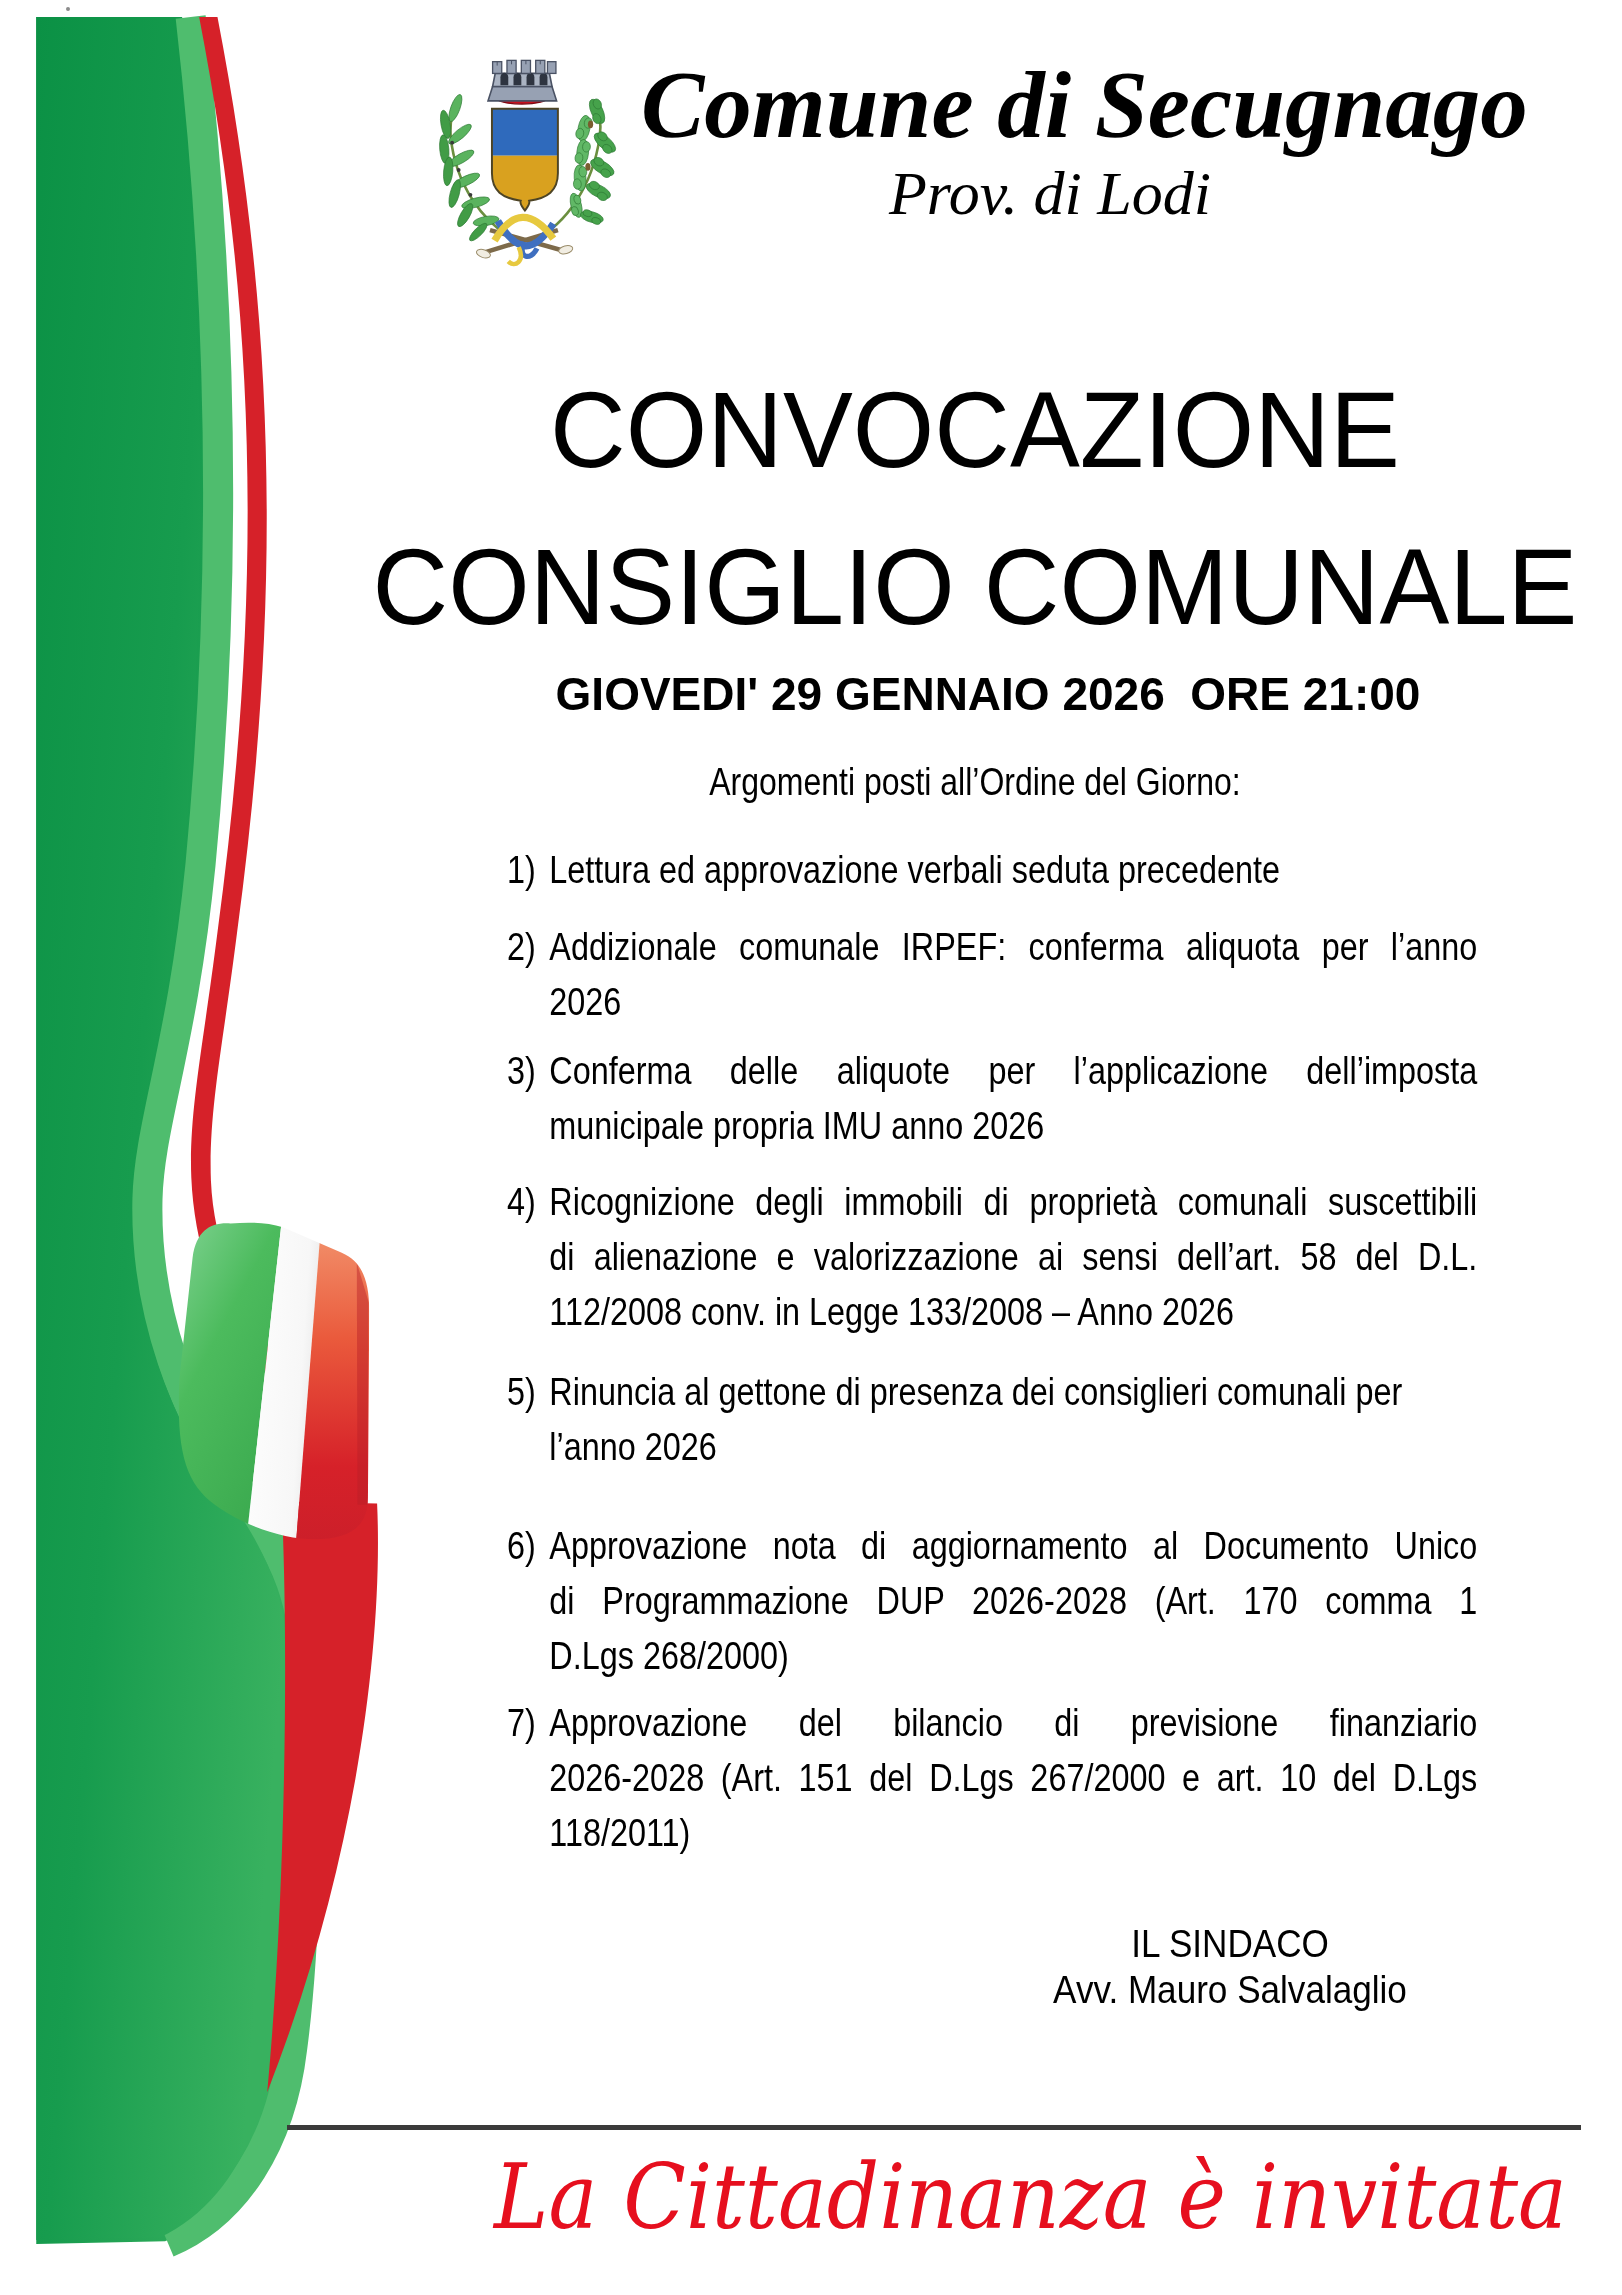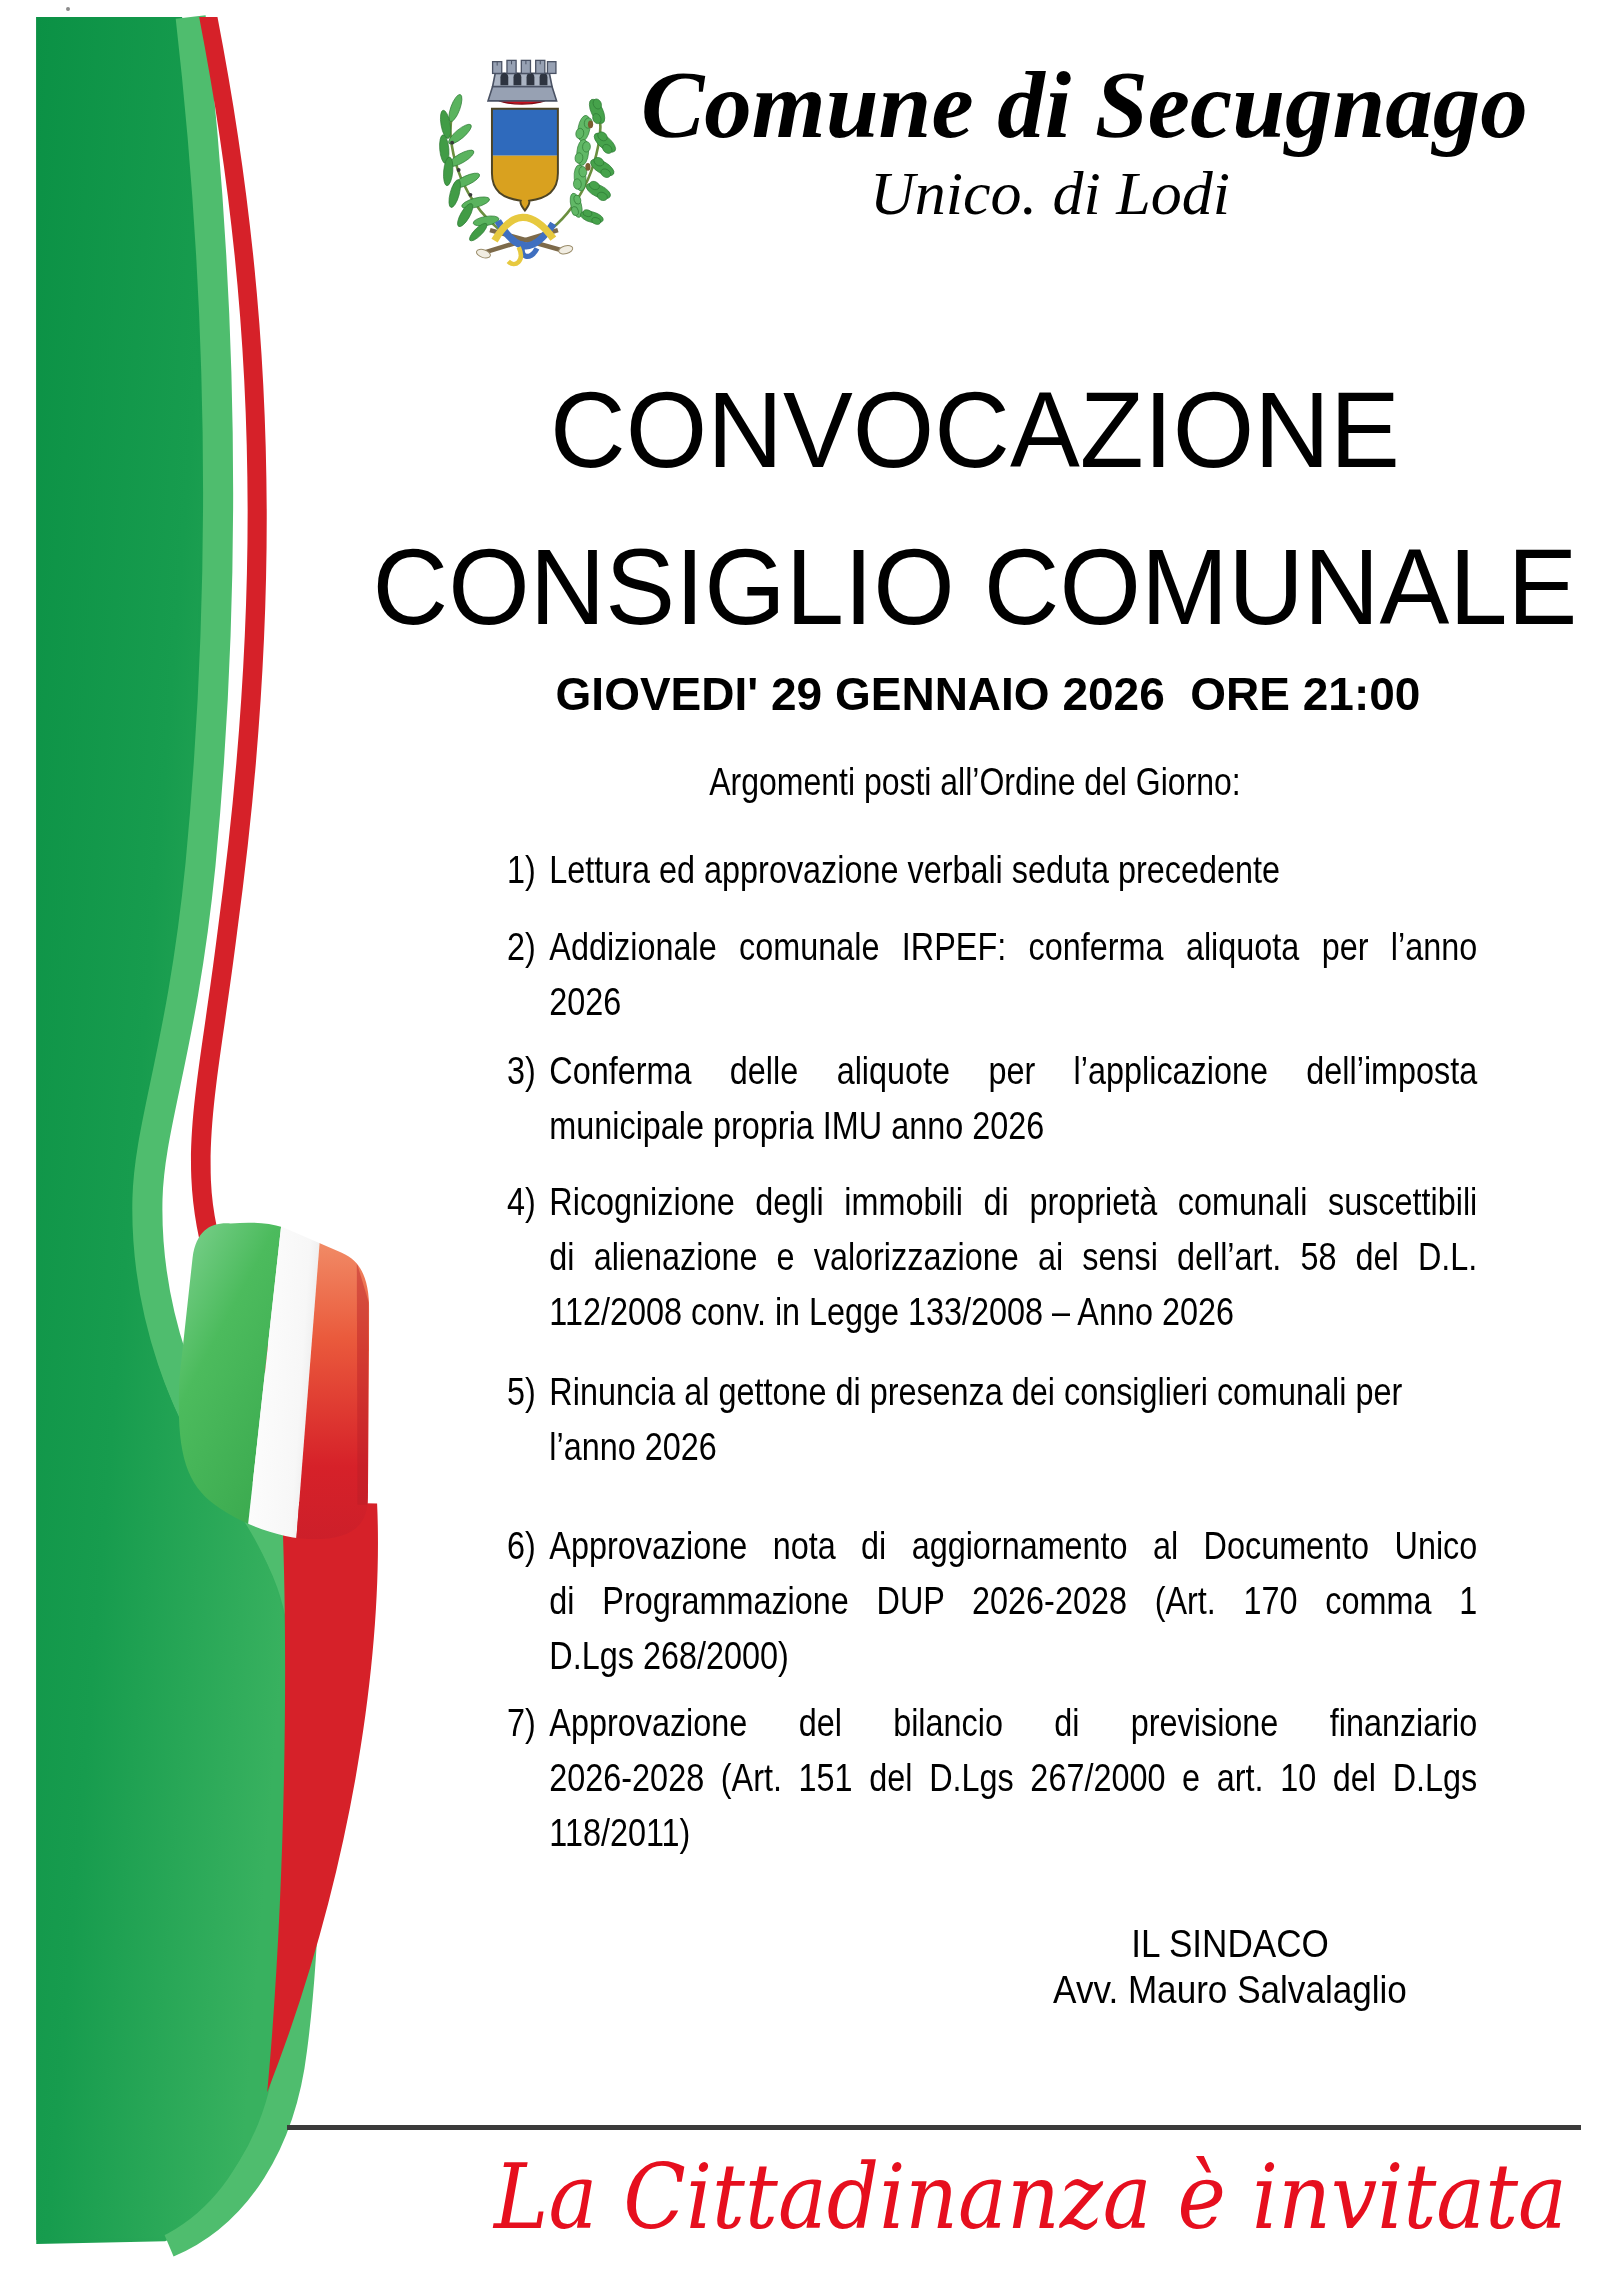--- a/index.html
+++ b/index.html
@@ -234,21 +234,21 @@
       <g clip-path="url(#shieldClip)">
         <rect x="105" y="90" width="115" height="78" fill="#2f6abc"></rect>
         <rect x="105" y="168" width="115" height="92" fill="#d9a11f"></rect>
       </g>
       <path d="M111,96 L212,96 L212,195 C212,222 196,233 168,237 C170,242 165,247 161.5,252
                C158,247 153,242 155,237 C127,233 111,222 111,195 Z" fill="none" stroke="#4d4425" stroke-width="3"></path>
     </g>
   </svg>
 
   <div class="muni">Comune di Secugnago</div>
-  <div class="prov">Unico. di Lodi</div>
+  <div class="prov">Prov. di Lodi</div>
 
   <div class="title">
     <div>CONVOCAZIONE</div>
     <div>CONSIGLIO COMUNALE</div>
   </div>
 
   <div class="date">GIOVEDI' 29 GENNAIO 2026  ORE 21:00</div>
   <div class="aghead">Argomenti posti all’Ordine del Giorno:</div>
 
   <div class="agenda">

